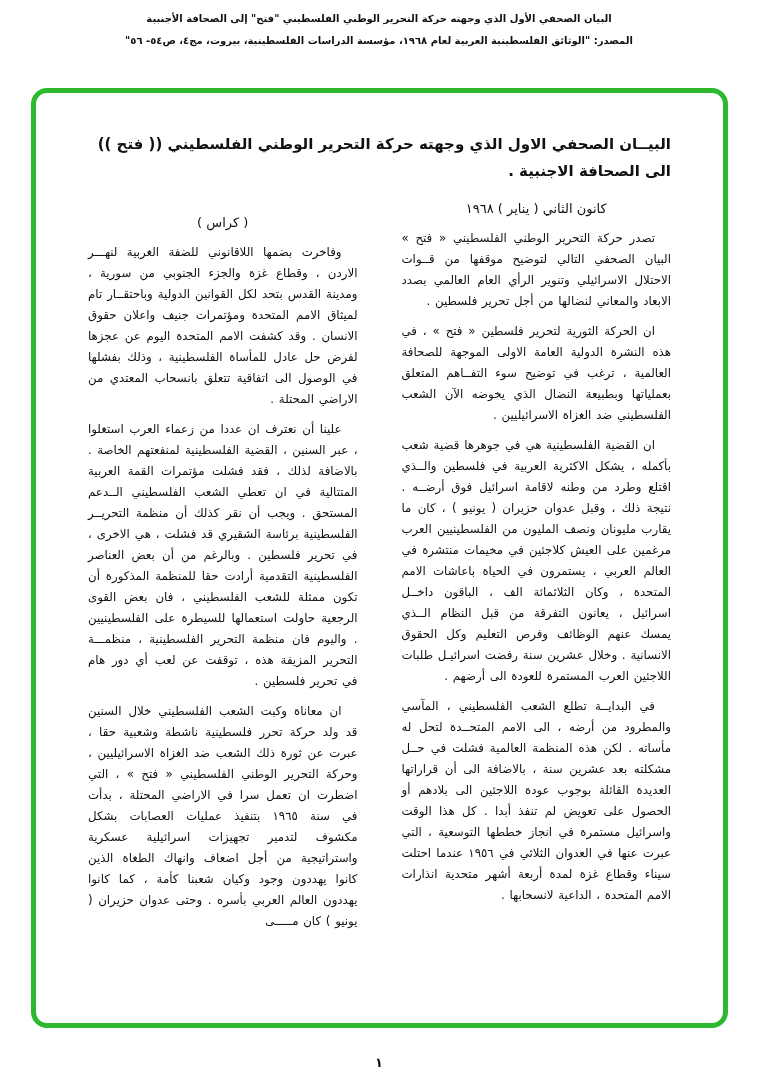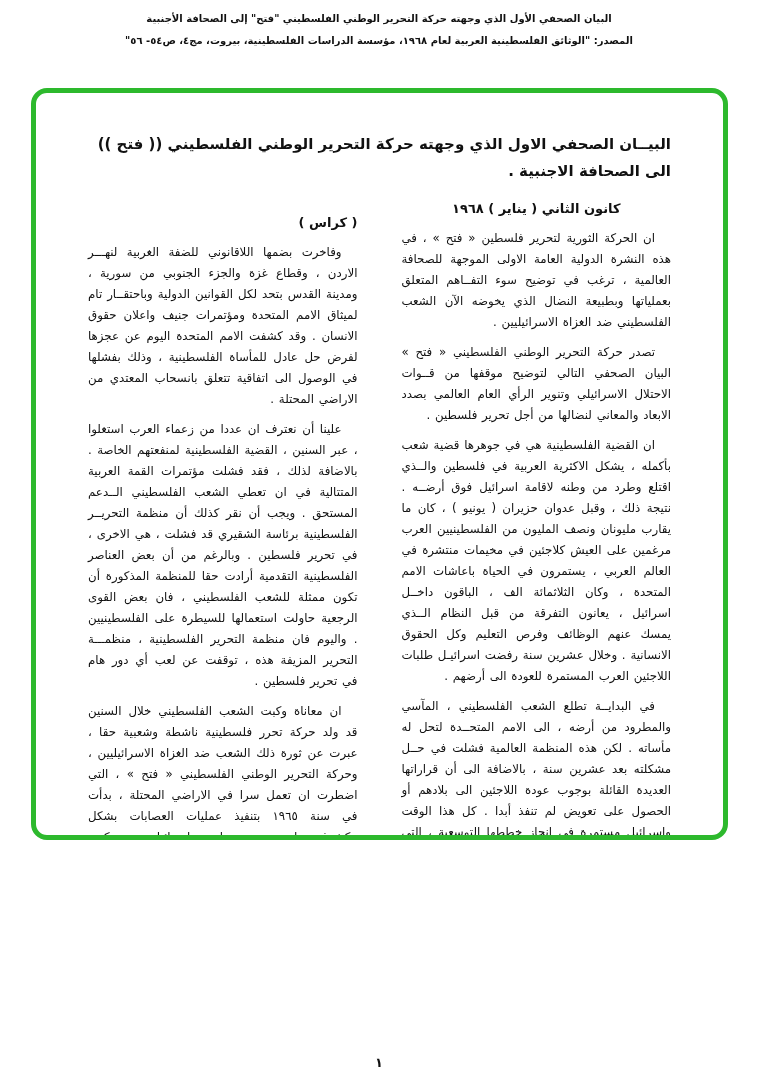--- a/index.html
+++ b/index.html
@@ -6,41 +6,41 @@
   html, body { width:758px; height:1078px; background:#ffffff; }
   body { font-family:"DejaVu Sans", sans-serif; color:#111; overflow:hidden; }
   .page { position:relative; width:758px; height:1078px; direction:rtl; }
 
   .top-header { text-align:center; padding-top:12px; }
   .header-title { font-size:10px; font-weight:bold; line-height:1.4; }
   .source-line { font-size:10px; font-weight:bold; margin-top:9px; letter-spacing:0.2px; }
 
   .doc-frame {
     position:absolute; right:30px; top:88px;
-    width:697px; height:752px;
+    width:697px; height:940px;
     border:5px solid #2db92d;
     border-radius:16px;
     background:#fff;
     padding:38px 52px 18px 52px;
     overflow:hidden;
   }
 
   .doc-title {
     font-size:15px; font-weight:bold; line-height:1.8;
     margin-bottom:16px;
   }
 
   .columns { display:flex; gap:44px; margin-top:4px; }
   .col { flex:1; min-width:0; }
 
   .col-header {
-    text-align:center; font-size:13px; font-weight:bold;
+    text-align:center; font-size:13px; font-weight:normal;
     margin-bottom:12px; letter-spacing:1px;
   }
-  .col-header.kurras { margin-top:14px;text-align:right; }
+  .col-header.kurras { margin-top:14px; }
 
   .body-para {
     font-size:11.8px; line-height:1.78;
     text-align:justify; text-indent:16px;
     margin-bottom:9px;
     word-spacing:1px;
   }
 
   .page-footer {
     position:absolute; bottom:8px; width:100%;
@@ -58,22 +58,22 @@
   </div>
 
   <div class="doc-frame" style="border-color: rgb(45, 185, 45);">
     <h1 class="doc-title">البيــان الصحفي الاول الذي وجهته حركة التحرير الوطني الفلسطيني (( فتح )) الى الصحافة الاجنبية .</h1>
 
     <div class="columns">
 
       <section class="col">
         <div class="col-header">كانون الثاني ( يناير ) ١٩٦٨</div>
         <div>
+            <p class="body-para">تصدر حركة التحرير الوطني الفلسطيني « فتح » البيان الصحفي التالي لتوضيح موقفها من قــوات الاحتلال الاسرائيلي وتنوير الرأي العام العالمي بصدد الابعاد والمعاني لنضالها من أجل تحرير فلسطين .</p>
             <p class="body-para">ان الحركة الثورية لتحرير فلسطين « فتح » ، في هذه النشرة الدولية العامة الاولى الموجهة للصحافة العالمية ، ترغب في توضيح سوء التفــاهم المتعلق بعملياتها وبطبيعة النضال الذي يخوضه الآن الشعب الفلسطيني ضد الغزاة الاسرائيليين .</p>
-            <p class="body-para">تصدر حركة التحرير الوطني الفلسطيني « فتح » البيان الصحفي التالي لتوضيح موقفها من قــوات الاحتلال الاسرائيلي وتنوير الرأي العام العالمي بصدد الابعاد والمعاني لنضالها من أجل تحرير فلسطين .</p>
             <p class="body-para">ان القضية الفلسطينية هي في جوهرها قضية شعب بأكمله ، يشكل الاكثرية العربية في فلسطين والــذي اقتلع وطرد من وطنه لاقامة اسرائيل فوق أرضــه . نتيجة ذلك ، وقبل عدوان حزيران ( يونيو ) ، كان ما يقارب مليونان ونصف المليون من الفلسطينيين العرب مرغمين على العيش كلاجئين في مخيمات منتشرة في العالم العربي ، يستمرون في الحياة باعاشات الامم المتحدة ، وكان الثلاثمائة الف ، الباقون داخــل اسرائيل ، يعانون التفرقة من قبل النظام الــذي يمسك عنهم الوظائف وفرص التعليم وكل الحقوق الانسانية . وخلال عشرين سنة رفضت اسرائيـل طلبات اللاجئين العرب المستمرة للعودة الى أرضهم .</p>
             <p class="body-para">في البدايــة تطلع الشعب الفلسطيني ، المآسي والمطرود من أرضه ، الى الامم المتحــدة لتحل له مأساته . لكن هذه المنظمة العالمية فشلت في حــل مشكلته بعد عشرين سنة ، بالاضافة الى أن قراراتها العديدة القائلة بوجوب عودة اللاجئين الى بلادهم أو الحصول على تعويض لم تنفذ أبدا . كل هذا الوقت واسرائيل مستمرة في انجاز خططها التوسعية ، التي عبرت عنها في العدوان الثلاثي في ١٩٥٦ عندما احتلت سيناء وقطاع غزة لمدة أربعة أشهر متحدية انذارات الامم المتحدة ، الداعية لانسحابها .</p>
           </div>
       </section>
 
       <section class="col">
         <div class="col-header kurras">( كراس )</div>
         <div>
             <p class="body-para">وفاخرت بضمها اللاقانوني للضفة الغربية لنهـــر الاردن ، وقطاع غزة والجزء الجنوبي من سورية ، ومدينة القدس بتحد لكل القوانين الدولية وباحتقــار تام لميثاق الامم المتحدة ومؤتمرات جنيف واعلان حقوق الانسان . وقد كشفت الامم المتحدة اليوم عن عجزها لفرض حل عادل للمأساة الفلسطينية ، وذلك بفشلها في الوصول الى اتفاقية تتعلق بانسحاب المعتدي من الاراضي المحتلة .</p>
             <p class="body-para">علينا أن نعترف ان عددا من زعماء العرب استغلوا ، عبر السنين ، القضية الفلسطينية لمنفعتهم الخاصة . بالاضافة لذلك ، فقد فشلت مؤتمرات القمة العربية المتتالية في ان تعطي الشعب الفلسطيني الــدعم المستحق . ويجب أن نقر كذلك أن منظمة التحريــر الفلسطينية برئاسة الشقيري قد فشلت ، هي الاخرى ، في تحرير فلسطين . وبالرغم من أن بعض العناصر الفلسطينية التقدمية أرادت حقا للمنظمة المذكورة أن تكون ممثلة للشعب الفلسطيني ، فان بعض القوى الرجعية حاولت استعمالها للسيطرة على الفلسطينيين . واليوم فان منظمة التحرير الفلسطينية ، منظمـــة التحرير المزيفة هذه ، توقفت عن لعب أي دور هام في تحرير فلسطين .</p>

